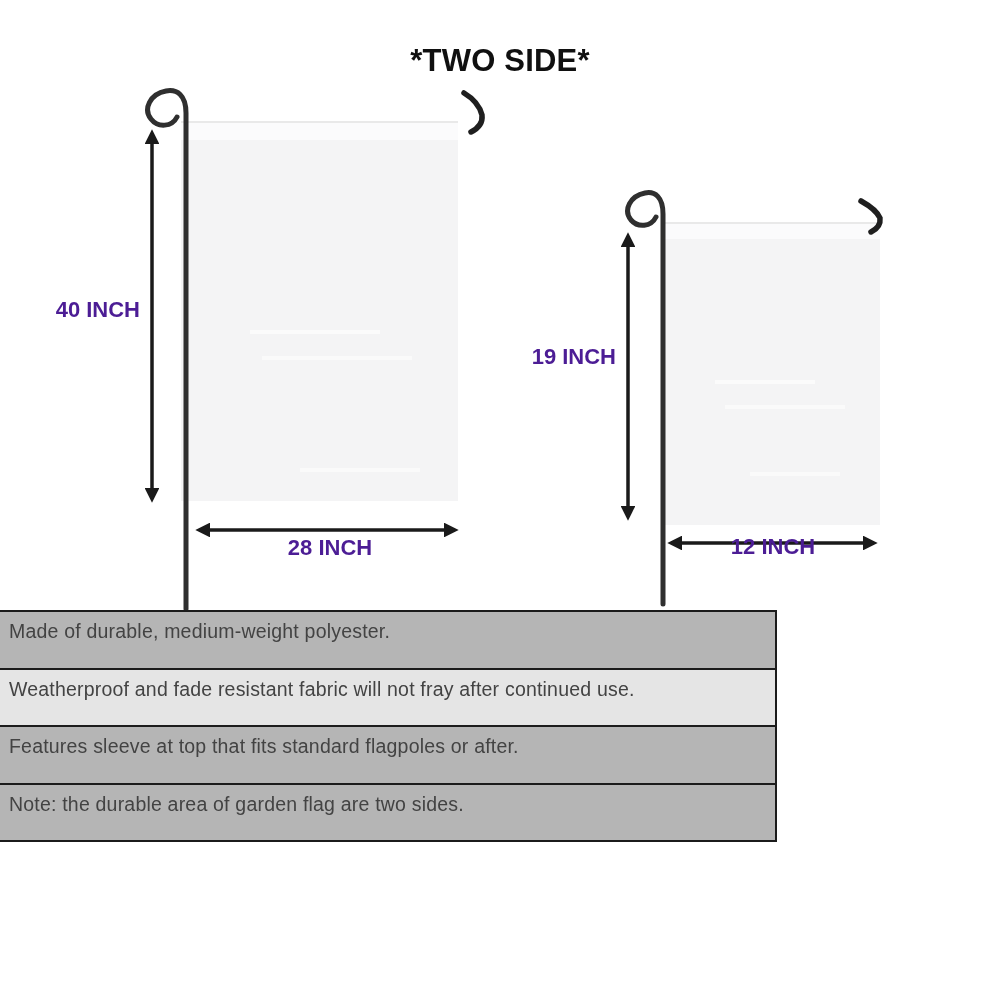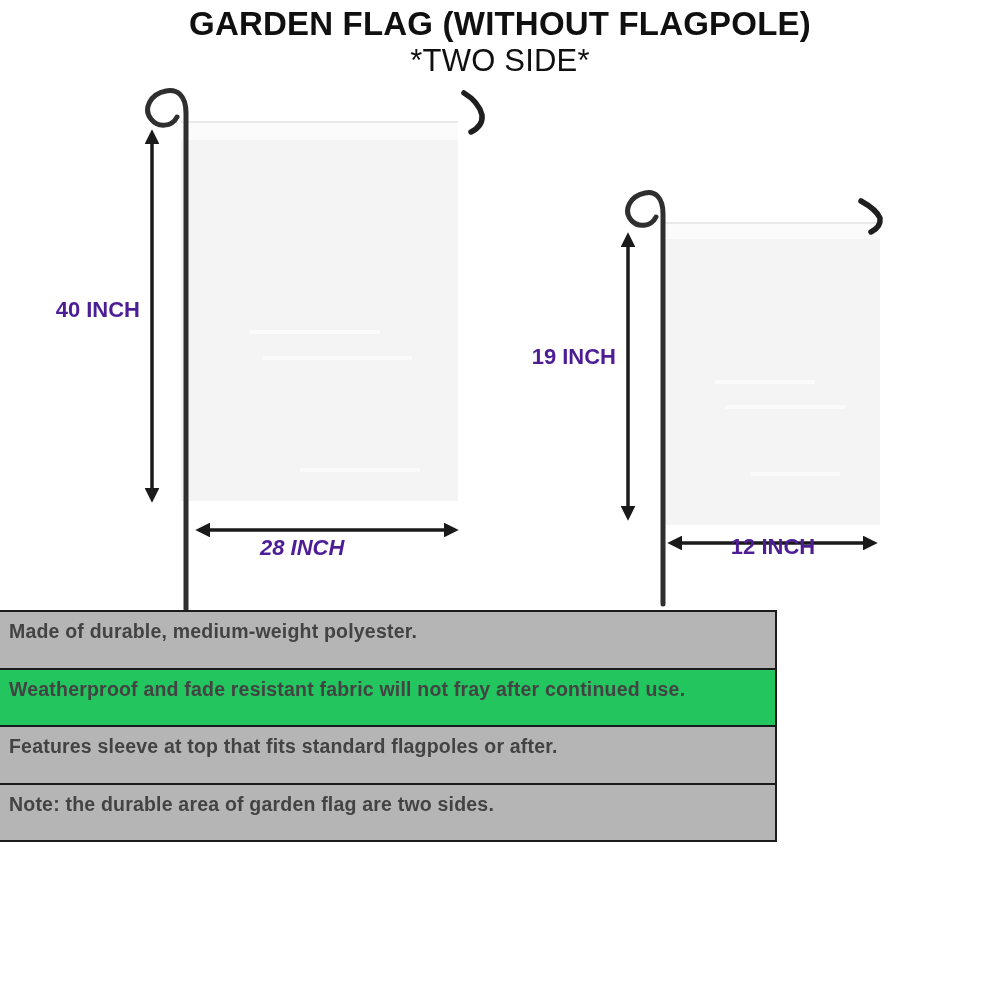--- a/index.html
+++ b/index.html
@@ -30,21 +30,21 @@
     letter-spacing: 0.2px;
     line-height: 38px;
   }
   .title-line2 {
     position: absolute;
     top: 43px;
     left: 0;
     width: 1000px;
     text-align: center;
     font-size: 31px;
-    font-weight: 400;
+    font-weight: 700;
     color: #101010;
     letter-spacing: 0.2px;
     line-height: 36px;
   }
   
   svg.diagram {
     position: absolute;
     top: 0;
     left: 0;
     width: 1000px;
@@ -55,21 +55,21 @@
   .dim-label {
     position: absolute;
     z-index: 2;
     font-size: 22px;
     font-weight: bold;
     color: #4c1d95;
     white-space: nowrap;
   }
   .dim-40 { top: 297px; left: 50px;  width: 90px;  text-align: right; }
   .dim-18 { top: 344px; left: 526px; width: 90px;  text-align: right; }
-  .dim-28 { top: 535px; left: 260px; width: 120px; text-align: left; font-style: italic; }
+  .dim-28 { top: 535px; left: 270px; width: 120px; text-align: center; }
   .dim-12 { top: 534px; left: 713px; width: 120px; text-align: center; }
   
   .features {
     position: absolute;
     top: 610px;
     left: 0;
     width: 777px;
     z-index: 2;
     border-right: 2px solid #1b1b1b;
     border-bottom: 2px solid #1b1b1b;
@@ -77,31 +77,29 @@
   }
   .feature-row {
     height: 57.6px;
     box-sizing: border-box;
     border-top: 2px solid #1b1b1b;
     padding: 7px 10px 0 9px;
     font-size: 19.5px;
     line-height: 24px;
     color: #434343;
     letter-spacing: 0.2px;
-    font-weight: bold;
   }
   .feature-row.gray  { background: #b5b5b5; }
-  .feature-row.white { background: #22c55e; }
+  .feature-row.white { background: #e5e5e5; }
 </style>
 </head>
 <body>
 
 <div class="stage">
 
-  <div class="title-line1">GARDEN FLAG (WITHOUT FLAGPOLE)</div>
   <div class="title-line2">*TWO SIDE*</div>
 
   <svg class="diagram" viewBox="0 0 1000 1000">
     <defs>
       <marker id="ah" viewBox="0 0 10 10" refX="7.5" refY="5" markerWidth="4.2" markerHeight="4.2" orient="auto-start-reverse">
         <path d="M0,0 L10,5 L0,10 z" fill="#1a1a1a"></path>
       </marker>
     </defs>
 
     <g>

